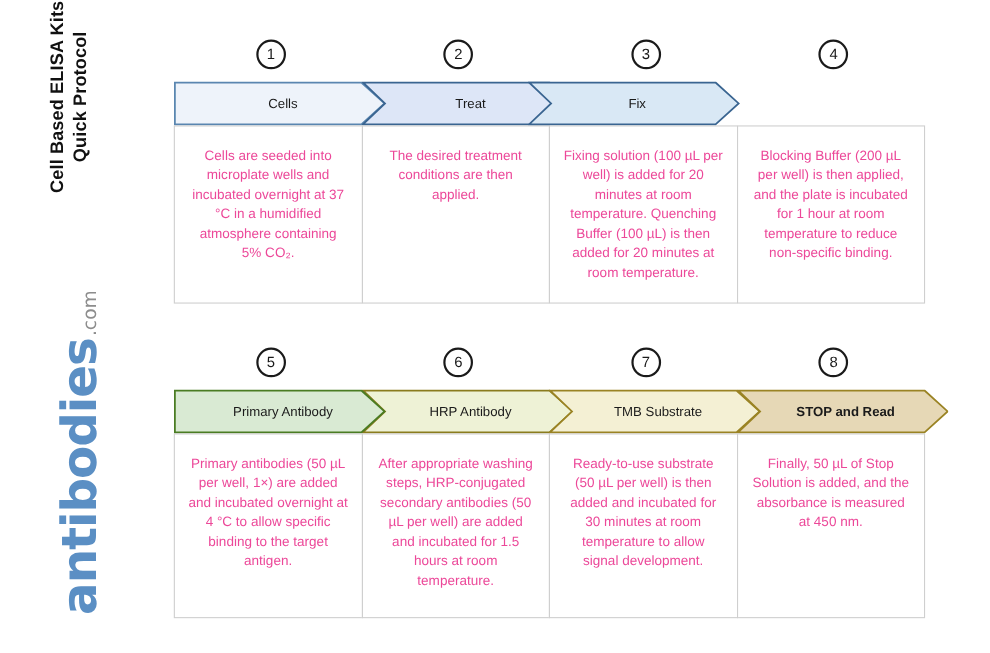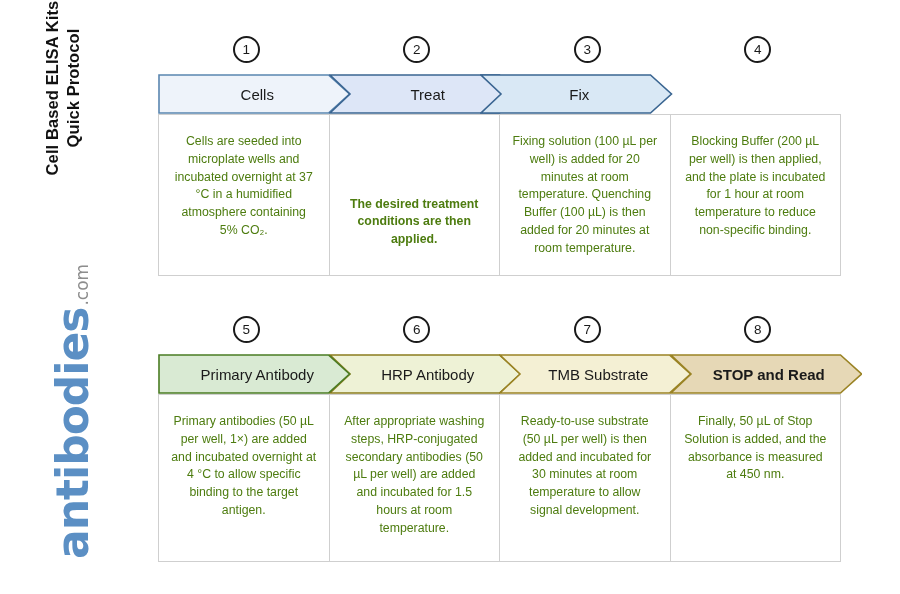--- a/index.html
+++ b/index.html
@@ -45,38 +45,38 @@
     position:absolute;top:0;width:27px;height:27px;border-radius:50%;
     border:2px solid #1a1a1a;background:#fff;
     display:flex;align-items:center;justify-content:center;
     font-size:13.5px;color:#1a1a1a;box-sizing:border-box;
   }
 
   .chevrons{position:relative;height:40px;width:682px;margin-top:8px;}
   .chev{
     position:absolute;top:0;height:40px;
     display:flex;align-items:center;justify-content:center;
-    box-sizing:border-box;font-size:15px;color:#1a1a1a;
+    box-sizing:border-box;font-size:12px;color:#1a1a1a;
   }
   .chev span{position:relative;z-index:2;padding-left:6px;}
   .chev .shape{position:absolute;inset:0;z-index:1;}
 
   .boxes{position:relative;width:682px;height:162px;margin-top:0px;}
   .boxes.r2{height:168px;}
   .cell{
     position:absolute;top:0;height:100%;
     border:1px solid #cfcfcf;box-sizing:border-box;background:#fff;
     display:flex;align-items:flex-start;justify-content:center;
     padding:18px 12px 10px 12px;
   }
   .cell p{
     margin:0;text-align:center;font-size:12.3px;line-height:1.45;
-    color:#4d7c0f;
+    color:#ec4899;
   }
-  .cell.mid{align-items:flex-end;padding-bottom:26px;font-weight:bold;}
+  .cell.mid{align-items:flex-start;padding-bottom:26px;}
 </style>
 </head>
 <body>
 
 <div class="canvas">
 
   <div class="vtitle">Cell Based ELISA Kits
 Quick Protocol</div>
 
   <div class="vlogo">

